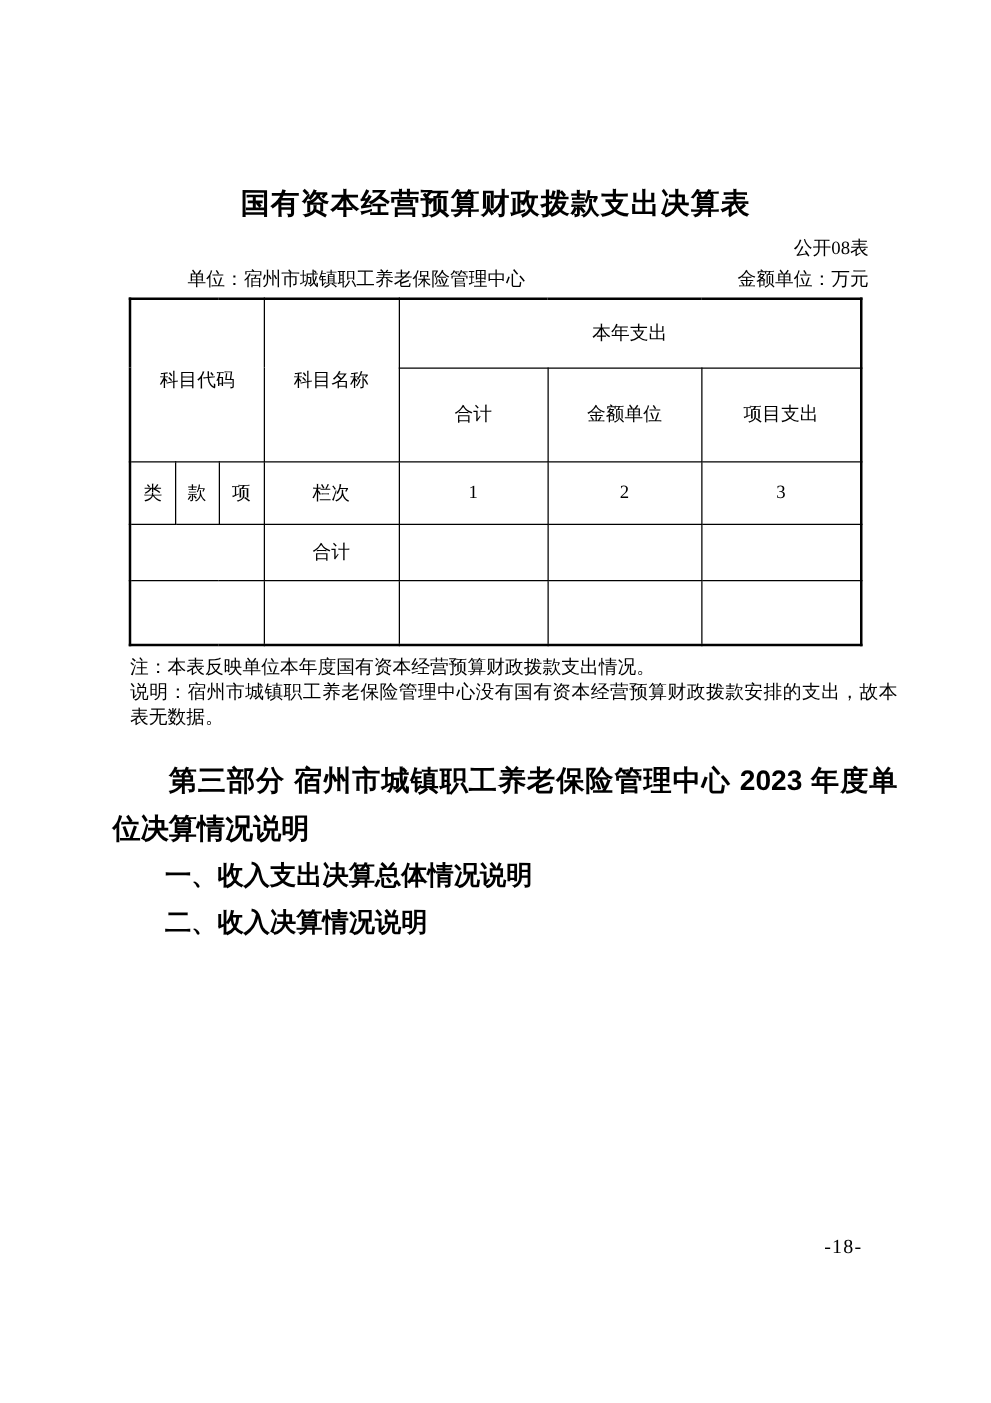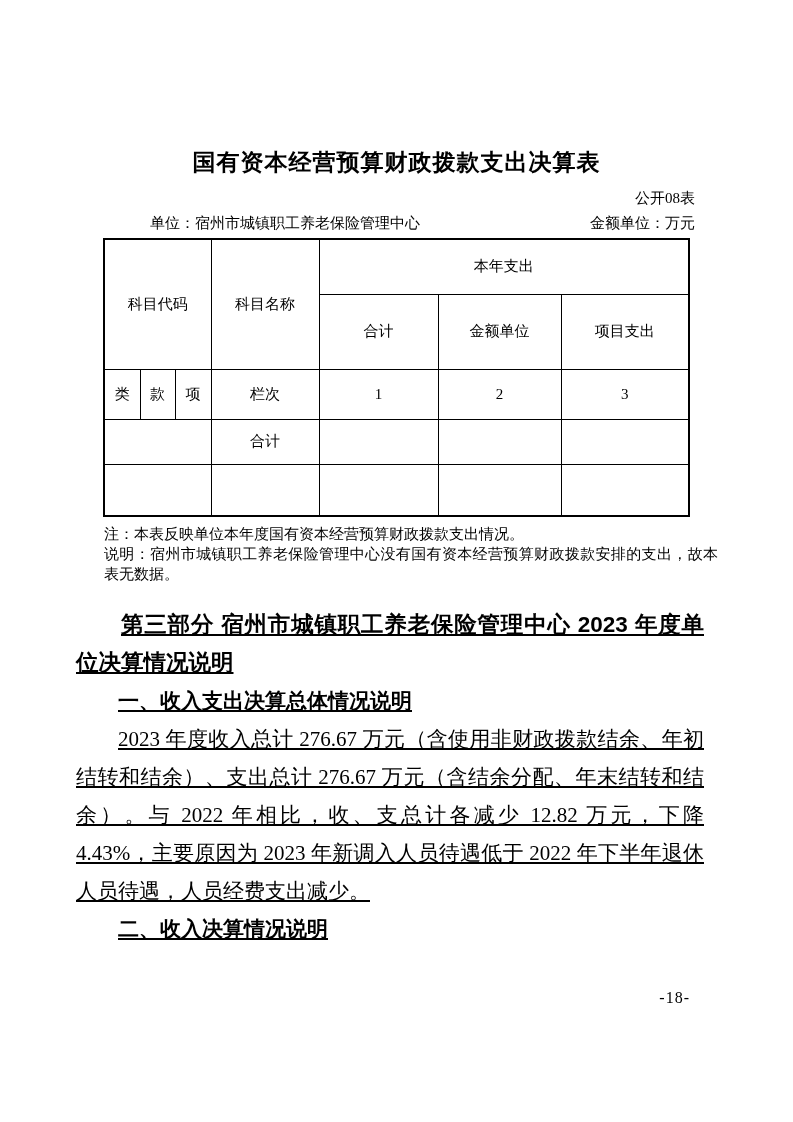--- a/index.html
+++ b/index.html
@@ -67,26 +67,25 @@
     top: 524px;
     left: 104px;
     width: 614px;
     font-size: 15px;
     line-height: 20px;
     text-align: justify;
   }
   .body-text {
     position: absolute;
     top: 606px;
-    left: 76px;
+    left: 90px;
     width: 628px;
     font-size: 21px;
     line-height: 38px;
     text-align: justify;
-    text-decoration: underline;
   }
   .section-heading {
     font-family: "Liberation Sans", sans-serif;
     font-weight: bold;
     font-size: 22.5px;
     text-indent: 2em;
     text-align: justify;
   }
   .sub-heading {
     font-family: "Liberation Sans", sans-serif;
@@ -166,19 +165,18 @@
   </table>
 
   <div class="notes">
     <div>注：本表反映单位本年度国有资本经营预算财政拨款支出情况。</div>
     <div>说明：宿州市城镇职工养老保险管理中心没有国有资本经营预算财政拨款安排的支出，故本表无数据。</div>
   </div>
 
   <div class="body-text">
     <div class="section-heading">第三部分 宿州市城镇职工养老保险管理中心 2023 年度单位决算情况说明</div>
     <div class="sub-heading">一、收入支出决算总体情况说明</div>
-    <div class="para">2023 年度收入总计 276.67 万元（含使用非财政拨款结余、年初结转和结余）、支出总计 276.67 万元（含结余分配、年末结转和结余）。与 2022 年相比，收、支总计各减少 12.82 万元，下降 4.43%，主要原因为 2023 年新调入人员待遇低于 2022 年下半年退休人员待遇，人员经费支出减少。</div>
     <div class="sub-heading">二、收入决算情况说明</div>
   </div>
 
   <div class="page-num">-18-</div>
 
 </div>
 
 </body></html>

